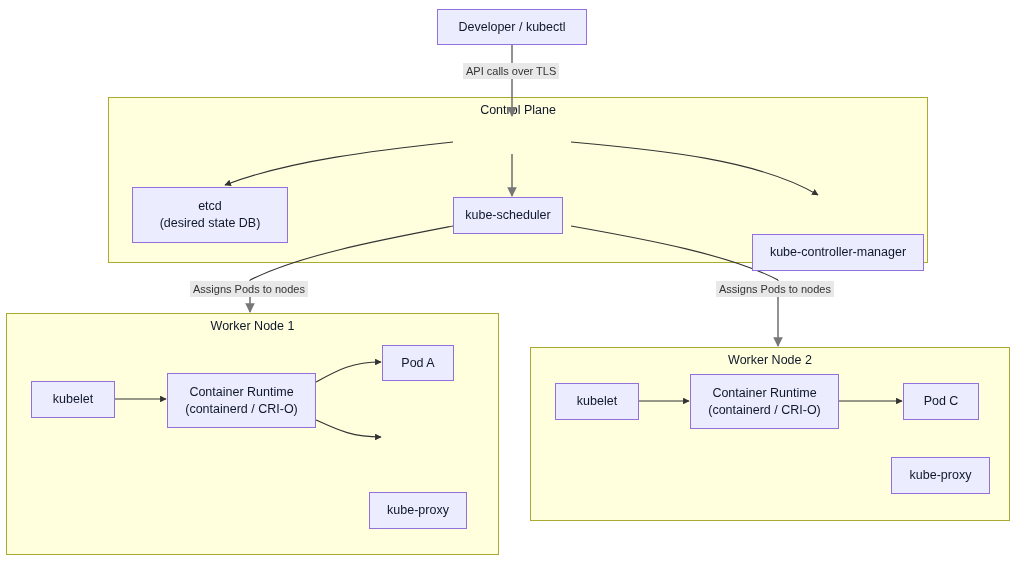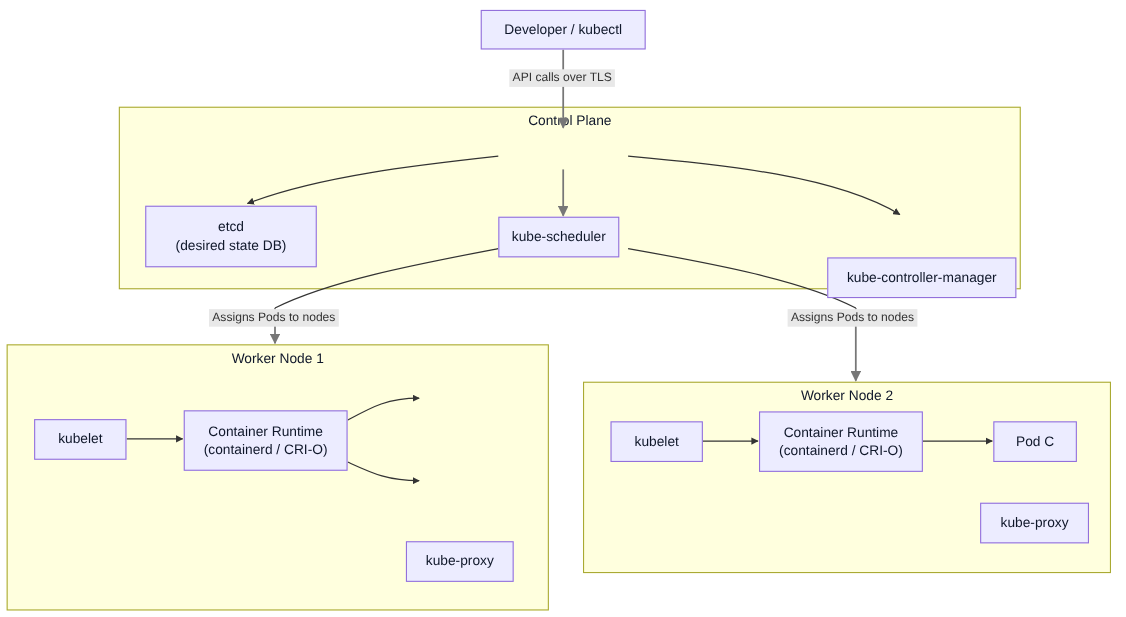--- a/index.html
+++ b/index.html
@@ -131,20 +131,23 @@
 
   <div class="node" style="left:31px;top:381px;width:84px;height:37px;">
     <span>kubelet</span>
   </div>
 
   <div class="node" style="left:167px;top:373px;width:149px;height:55px;">
     <span>Container Runtime</span>
     <span class="l2">(containerd / CRI-O)</span>
   </div>
 
+  <div class="node" style="left:382px;top:345px;width:72px;height:36px;">
+    <span>Pod A</span>
+  </div>
 
 
   <div class="node" style="left:369px;top:492px;width:98px;height:37px;">
     <span>kube-proxy</span>
   </div>
 
   <div class="node" style="left:555px;top:383px;width:84px;height:37px;">
     <span>kubelet</span>
   </div>
 

